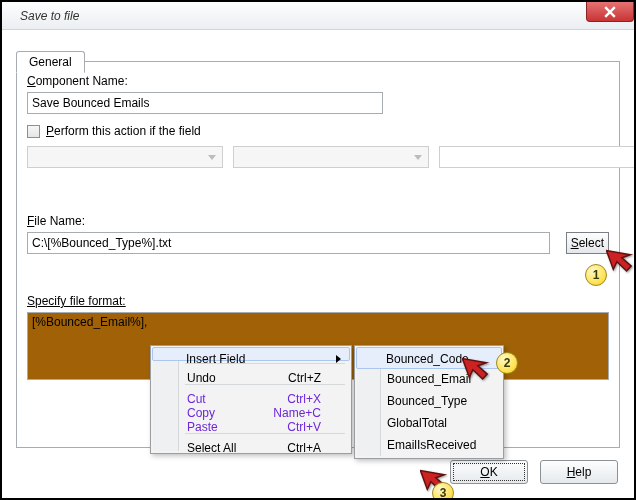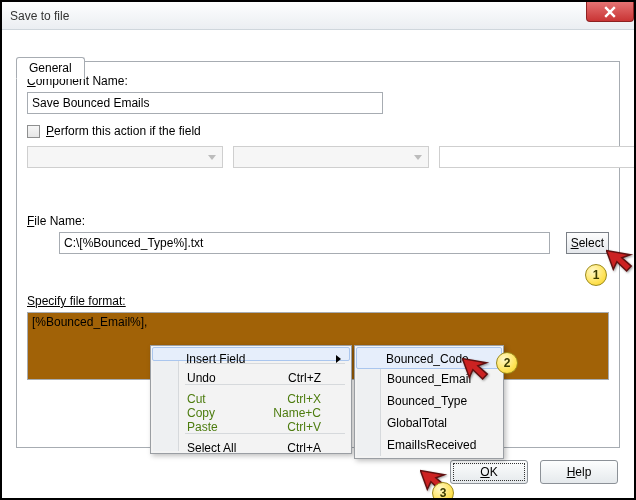--- a/index.html
+++ b/index.html
@@ -1,61 +1,61 @@
 <!DOCTYPE html>
 <html><head>
 <meta charset="utf-8">
 <style>
   * { box-sizing: border-box; }
   html, body { margin: 0; padding: 0; font-family: "Segoe UI", Tahoma, sans-serif; font-size: 12px; color: #000; }
   body { width: 636px; height: 500px; position: relative; background: #fff; border: 2px solid #000; overflow: hidden; }
 
   
-  .titlebar { height: 28px; background: linear-gradient(#fdfefe,#ebeef2); display: flex; align-items: center; padding: 0 8px; border-bottom: 1px solid #cfd6dc; position: relative; }
+  .titlebar { height: 28px; background: linear-gradient(#fdfefe,#ebeef2); display: flex; align-items: center; padding: 0 18px; border-bottom: 1px solid #cfd6dc; position: relative; font-style: italic; }
   .titlebar .title { font-size: 12px; color: #333; }
   .close-btn { position: absolute; right: 0; top: 0; width: 48px; height: 20px; background: linear-gradient(#e57373,#c93434); border: 1px solid #8e2121; border-top: none; border-bottom-left-radius: 4px; border-bottom-right-radius: 4px; display: flex; align-items: center; justify-content: center; color: #fff; font-weight: bold; }
   .close-btn svg { width: 12px; height: 12px; }
 
   .content { position: absolute; top: 32px; left: 6px; right: 6px; bottom: 6px; background: #fff; }
 
   
   .tabstrip { position: absolute; top: 6px; left: 8px; right: 8px; height: 22px; }
-  .tab { display: inline-block; height: 22px; line-height: 20px; padding: 0 12px; border: 1px solid #a7acb2; border-bottom: 1px solid #fff; background: #fff; border-top-left-radius: 3px; border-top-right-radius: 3px; position: relative; top: 17px; z-index: 2; }
+  .tab { display: inline-block; height: 22px; line-height: 20px; padding: 0 12px; border: 1px solid #a7acb2; border-bottom: 1px solid #fff; background: #fff; border-top-left-radius: 3px; border-top-right-radius: 3px; position: relative; top: 11px; z-index: 2; }
   .tabpanel { position: absolute; top: 27px; left: 8px; right: 8px; bottom: 44px; border: 1px solid #a7acb2; background: #fff; padding: 12px 10px; }
 
   .lbl { display: block; margin-bottom: 4px; }
   .underline { text-decoration: underline; }
   .row { margin-bottom: 10px; }
   .textinput { width: 356px; height: 22px; border: 1px solid #a7acb2; padding: 2px 4px; background: #fff; font: inherit; }
 
   .checkbox-row { display: flex; align-items: center; gap: 6px; margin-top: 8px; margin-bottom: 8px; }
   .checkbox { width: 13px; height: 13px; border: 1px solid #8e8f8f; background: linear-gradient(#f6f6f6,#e6e6e6); }
 
   .combo-row { display: flex; gap: 10px; margin-bottom: 18px; }
   .combo { height: 22px; border: 1px solid #cfcfcf; background: #f6f6f6; position: relative; flex: 0 0 196px; color: #777; }
   .combo::after { content: ""; position: absolute; right: 6px; top: 8px; border-left: 4px solid transparent; border-right: 4px solid transparent; border-top: 5px solid #6b6b6b; }
   .combo.disabled::after { border-top-color: #bcbcbc; }
   .plainbox { height: 22px; border: 1px solid #cfcfcf; background: #fff; flex: 0 0 196px; }
 
-  .file-row { display: flex; align-items: center; gap: 16px; margin-left: 32px; }
+  .file-row { display: flex; align-items: center; gap: 16px; }
   .file-row .textinput { flex: 1; }
   .select-btn { height: 22px; padding: 0 4px; border: 1px solid #7a7f86; background: linear-gradient(#fdfdfd,#e4e7eb); font: inherit; }
 
   .textarea { width: 100%; height: 68px; border: 1px solid #a7acb2; padding: 2px 4px; font: inherit; resize: none; background: #a16207; }
 
   
   .btnbar { position: absolute; right: 10px; bottom: 8px; display: flex; gap: 12px; }
   .btn { width: 78px; height: 24px; border: 1px solid #8c9197; background: linear-gradient(#fdfefe,#e5e9ec); font: inherit; border-radius: 3px; display: flex; align-items: center; justify-content: center; }
   .btn.focus { outline: 1px dotted #333; outline-offset: -4px; }
 
   
   .ctxmenu { position: absolute; background: #f3f3f3; border: 1px solid #9a9ea3; box-shadow: 2px 2px 5px rgba(0,0,0,.25); font-size: 12px; padding: 2px; }
   .ctxmenu .gutter { position: absolute; left: 2px; top: 2px; bottom: 2px; width: 26px; background: #eef0f2; border-right: 1px solid #d6d9dc; }
   .ctxitem { position: relative; height: 14px; line-height: 22px; padding: 0 28px 0 34px; white-space: nowrap; display: flex; justify-content: space-between; gap: 24px; z-index: 1; }
-  .ctxitem.disabled { color: #4d7c0f; }
+  .ctxitem.disabled { color: #6d28d9; }
   .ctxitem .sc { color: inherit; }
   .ctxitem.hover { background: #e6eefb; border: 1px solid #aac6ee; border-radius: 2px; margin: -1px; padding: 0 27px 0 33px; }
   .ctxitem .arrow { position: absolute; right: 8px; top: 7px; border-top: 4px solid transparent; border-bottom: 4px solid transparent; border-left: 5px solid #000; }
   .ctxsep { height: 1px; background: #d6d9dc; margin: 3px 4px 3px 32px; position: relative; z-index: 1; }
 
   .submenu { position: absolute; background: #f3f3f3; border: 1px solid #9a9ea3; box-shadow: 2px 2px 5px rgba(0,0,0,.25); padding: 2px; }
   .subitem { height: 22px; line-height: 22px; padding: 0 18px 0 30px; position: relative; white-space: nowrap; }
   .subitem.hover { background: #e6eefb; border: 1px solid #aac6ee; border-radius: 2px; margin: -1px; padding: 0 17px 0 29px; }
   .submenu .gutter { position: absolute; left: 2px; top: 2px; bottom: 2px; width: 24px; background: #eef0f2; border-right: 1px solid #d6d9dc; }
 

